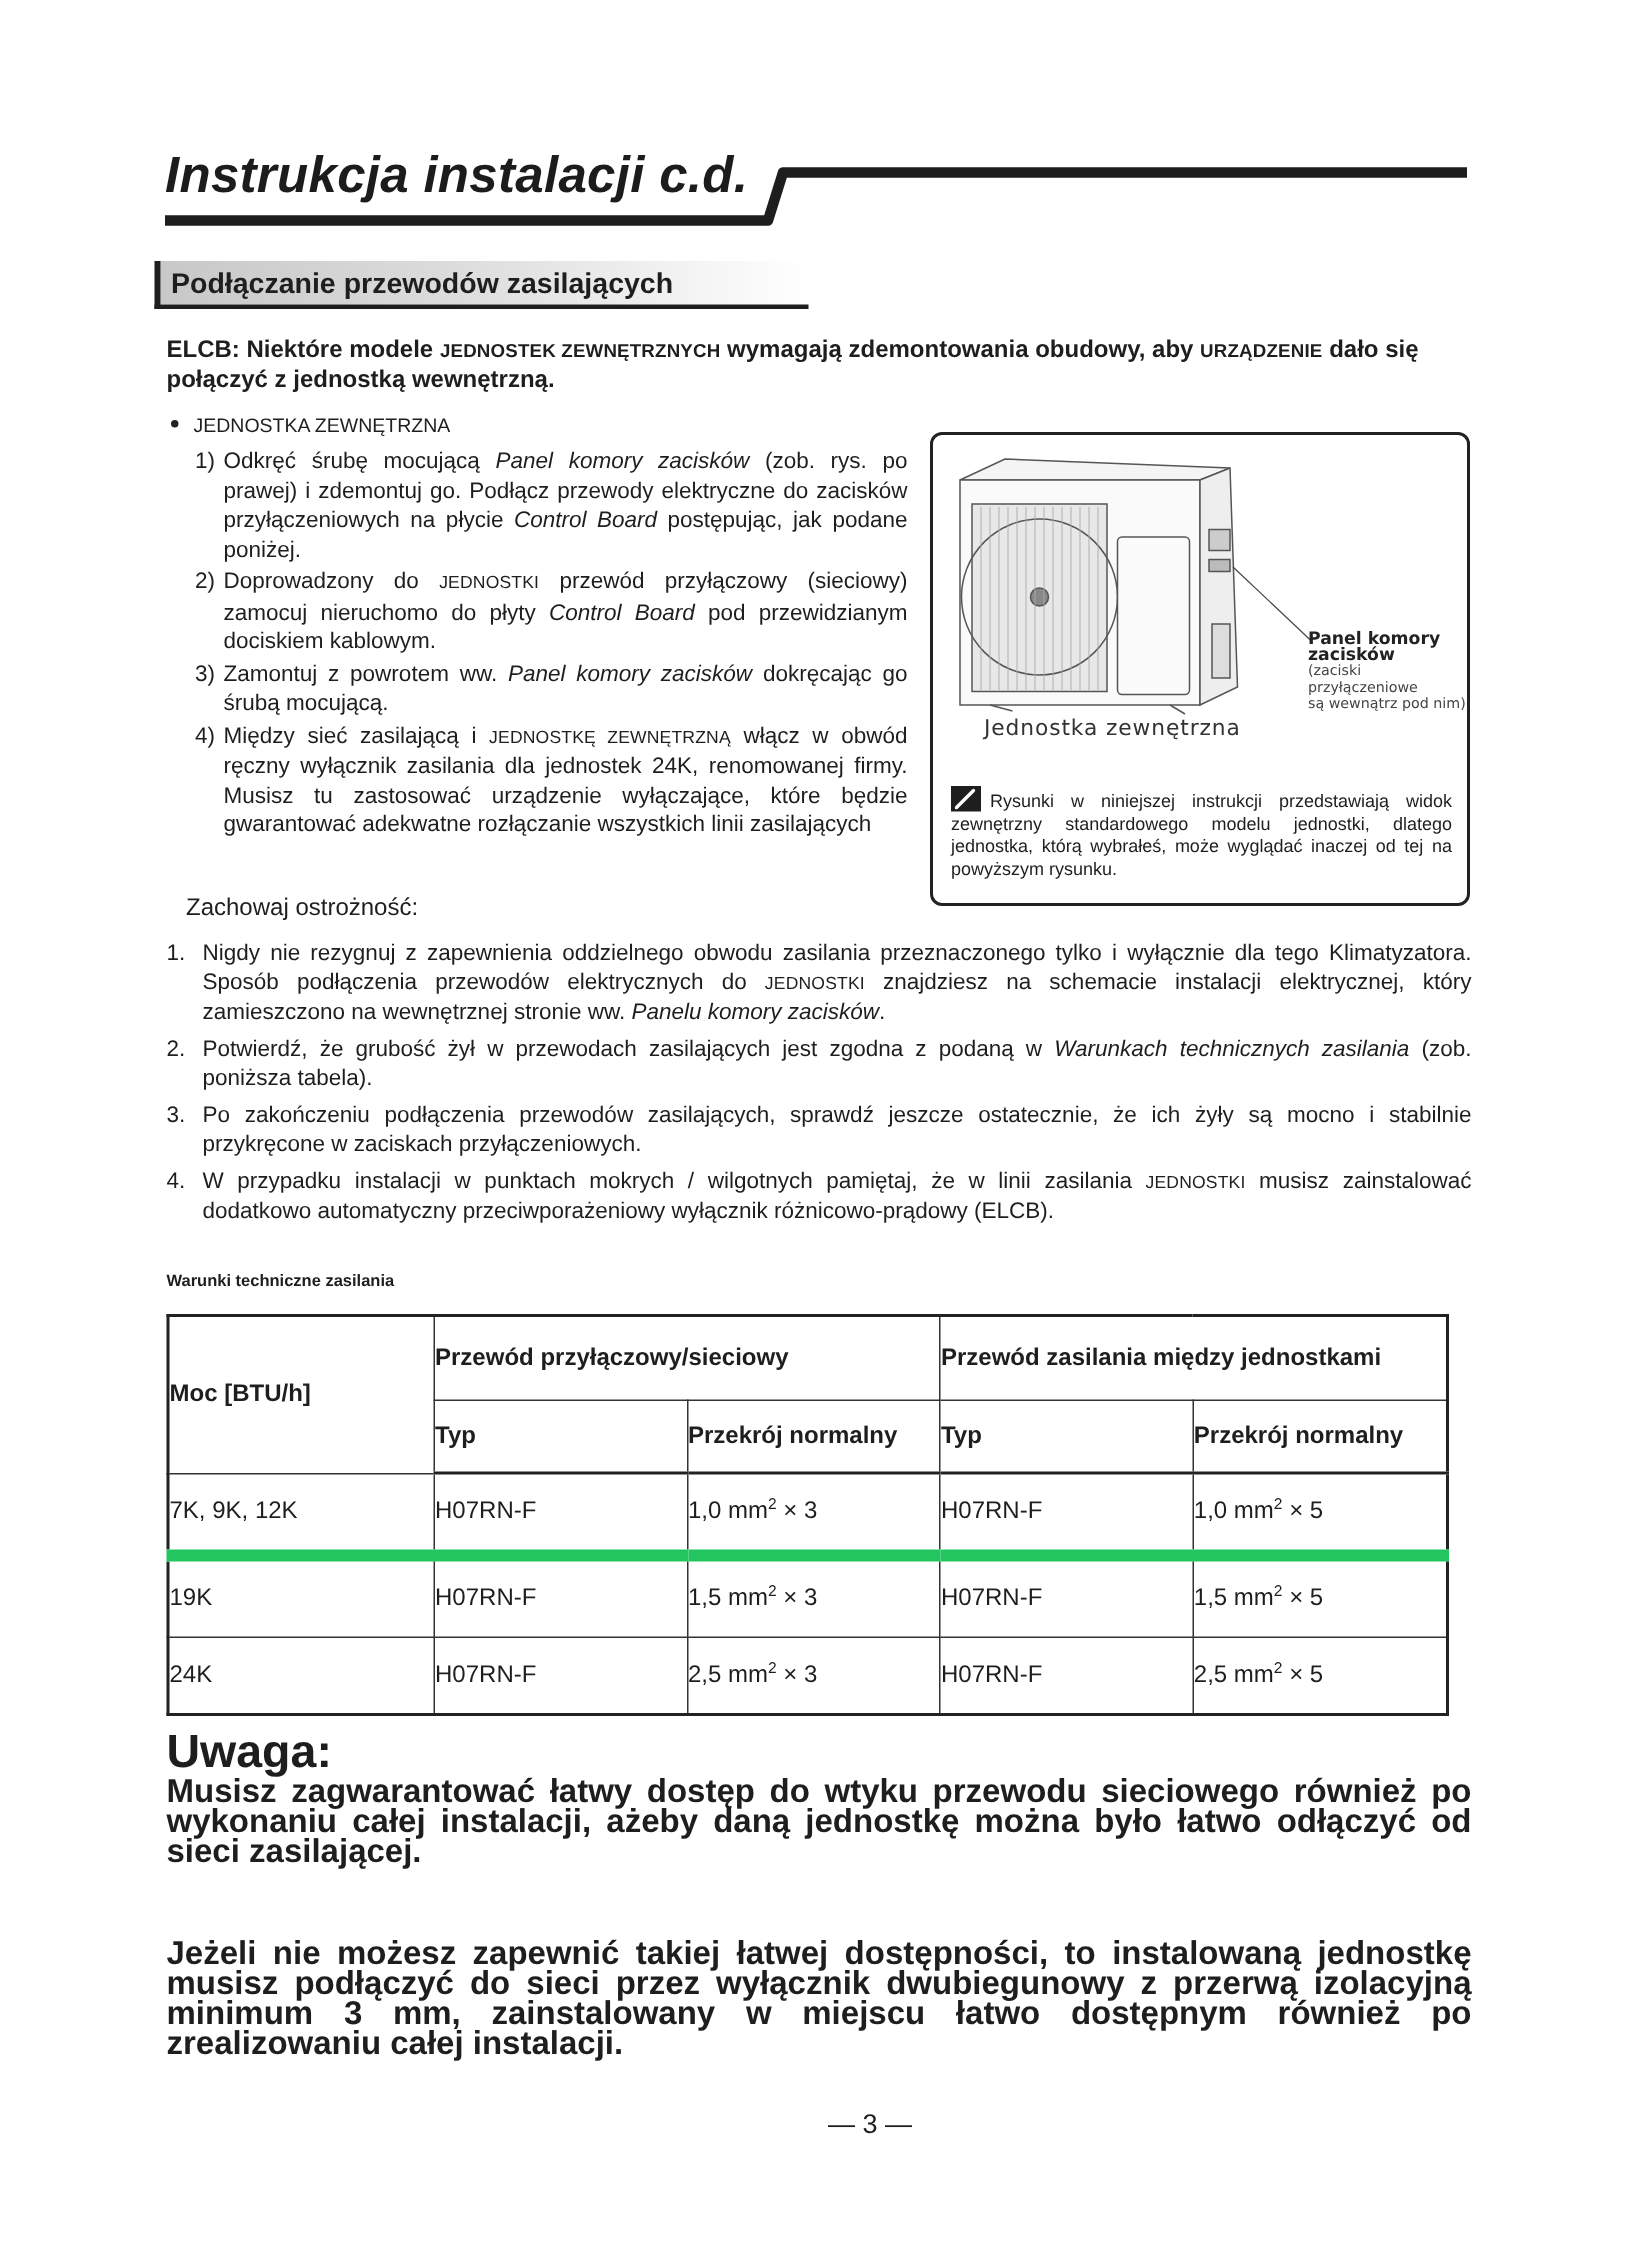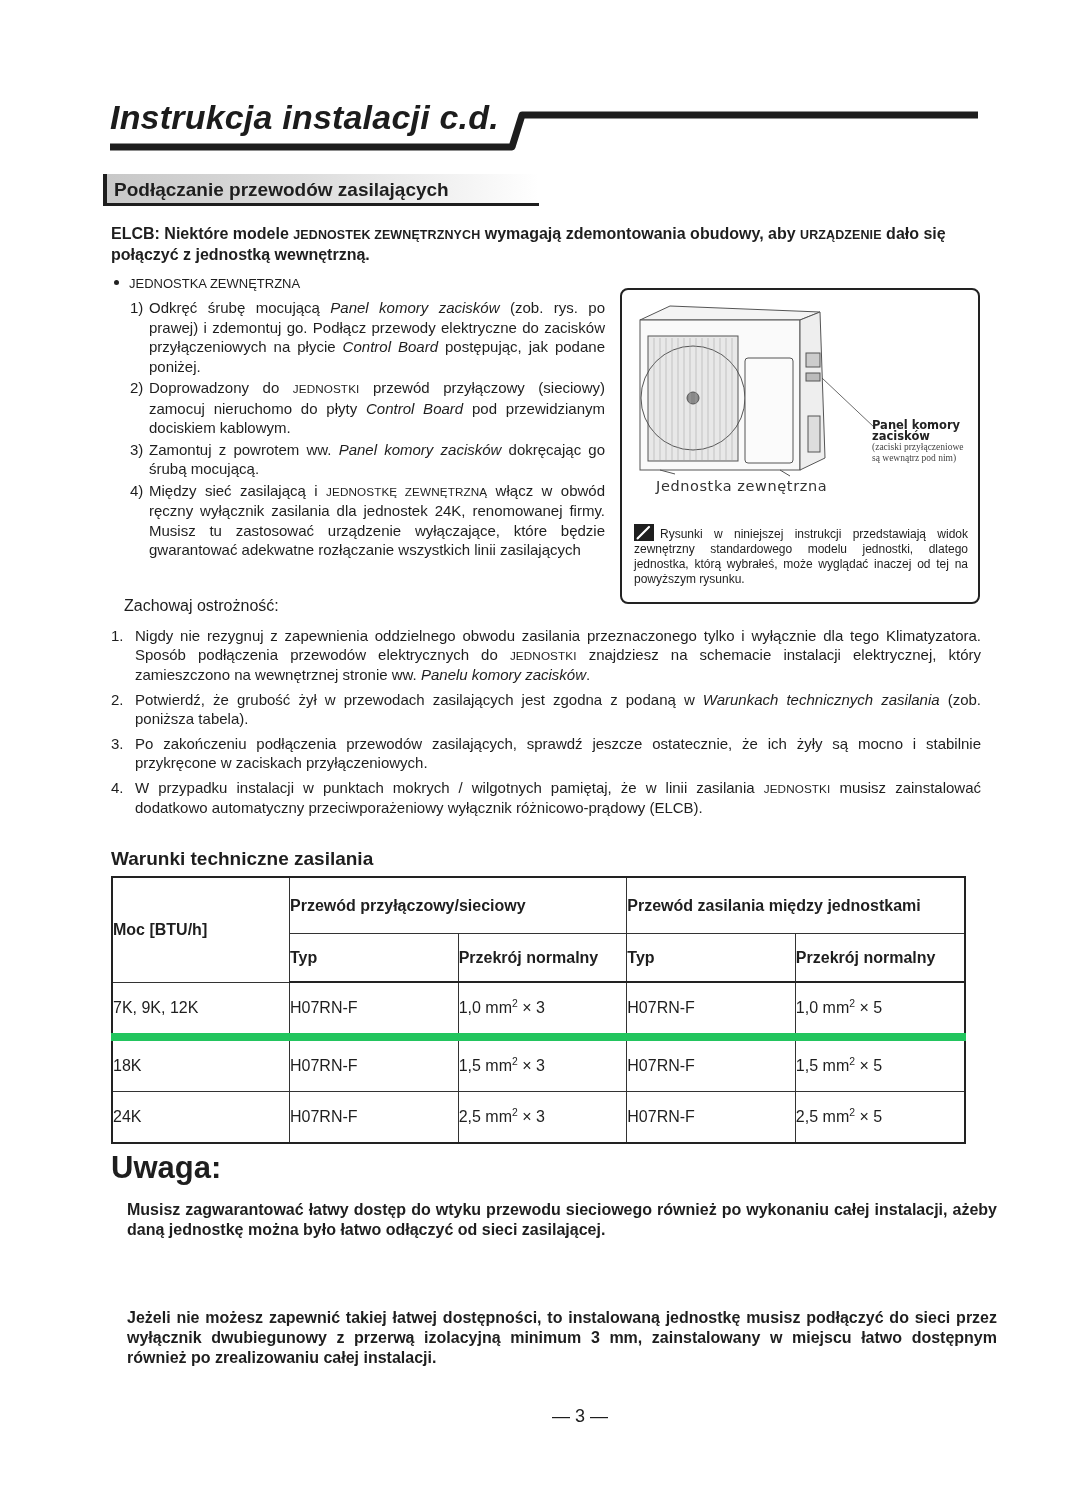--- a/index.html
+++ b/index.html
@@ -30,49 +30,49 @@
   
   #steps { left: 130px; top: 298px; width: 475px; margin: 0; padding: 0; list-style: none; font-size: 15px; line-height: 19.5px; }
   #steps li { position: relative; padding-left: 19px; text-align: justify; margin-bottom: 2px; }
   #steps li .num { position: absolute; left: 0; top: 0; }
 
   
   #figure-box { left: 620px; top: 288px; width: 360px; height: 316px; border: 2px solid #222; border-radius: 8px; box-sizing: border-box; }
   #unit-drawing { left: 8px; top: 8px; width: 250px; height: 180px; }
   #callout-panel { left: 250px; top: 130px; font-size: 11px; line-height: 11px; color: #222; font-family: "DejaVu Sans", sans-serif; }
   #callout-panel .t1 { font-size: 11.5px; font-weight: bold; }
-  #callout-panel .t2 { font-size: 9.5px; color: #444; font-family: Liberation Serif, serif; }
+  #callout-panel .t2 { font-size: 9.5px; color: #444; }
   #fig-caption { left: 34px; top: 188px; font-size: 14.5px; letter-spacing: 0.6px; color: #333; font-family: "DejaVu Sans", sans-serif; }
   #note-text { left: 12px; top: 234px; width: 334px; font-size: 12px; line-height: 15px; text-align: justify; }
   #note-icon { display: inline-block; width: 20px; height: 17px; background: #1e1e1e; vertical-align: -3px; margin-right: 6px; position: relative; }
 
   #caution-label { left: 124px; top: 597px; font-size: 16px; }
 
   
   #caution-list { left: 111px; top: 626px; width: 870px; margin: 0; padding: 0; list-style: none; font-size: 15px; line-height: 19px; }
   #caution-list li { position: relative; padding-left: 24px; text-align: justify; margin-bottom: 6px; }
   #caution-list li .num { position: absolute; left: 0; top: 0; }
 
-  #table-title { left: 111px; top: 848px; font-size: 19px; font-weight: bold; }
+  #table-title { left: 111px; top: 848px; font-size: 11px; font-weight: bold; }
 
   
   #power-table { left: 111px; top: 876px; width: 855px; border-collapse: collapse; font-size: 16px; }
   #power-table td, #power-table th { border: 1px solid #333; text-align: left; padding: 0; }
   #power-table th { font-weight: bold; }
   #power-table tr.h1 th { height: 55px; }
   #power-table tr.h2 th { height: 47px; }
   #power-table tr.r td { height: 50px; }
   #power-table { border: 2px solid #222; }
   #power-table tr.thick td { border-bottom: 8px solid #22c55e; }
   #power-table tr.h2 th { border-bottom: 2px solid #222; }
   sup { font-size: 0.65em; }
 
   
   #uwaga-heading { left: 111px; top: 1150px; font-size: 31px; font-weight: bold; margin: 0; }
-  #uwaga-p1, #uwaga-p2 { left: 111px; width: 870px; font-size: 16px; font-weight: bold; line-height: 20px; text-align: justify; margin: 16px; }
+  #uwaga-p1, #uwaga-p2 { left: 111px; width: 870px; font-size: 22px; font-weight: bold; line-height: 20px; text-align: justify; margin: 0; }
   #uwaga-p1 { top: 1184px; }
   #uwaga-p2 { top: 1292px; }
 
   #page-number { left: 0; width: 1160px; top: 1406px; text-align: center; font-size: 18px; }
 </style>
 </head>
 <body>
 
 <svg id="header-rule" class="abs" viewBox="0 0 1083 200">
   <path d="M110 147 L512 147 L522 115 L978 115" fill="none" stroke="#1e1e1e" stroke-width="7" stroke-linejoin="round"></path>
@@ -188,21 +188,21 @@
     <th>Przekrój normalny</th>
   </tr>
   <tr class="r thick">
     <td>7K, 9K, 12K</td>
     <td>H07RN-F</td>
     <td><span>1,0 mm</span><sup>2</sup><span> × 3</span></td>
     <td>H07RN-F</td>
     <td><span>1,0 mm</span><sup>2</sup><span> × 5</span></td>
   </tr>
   <tr class="r">
-    <td>18K</td>
+    <td>19K</td>
     <td>H07RN-F</td>
     <td><span>1,5 mm</span><sup>2</sup><span> × 3</span></td>
     <td>H07RN-F</td>
     <td><span>1,5 mm</span><sup>2</sup><span> × 5</span></td>
   </tr>
   <tr class="r">
     <td>24K</td>
     <td>H07RN-F</td>
     <td><span>2,5 mm</span><sup>2</sup><span> × 3</span></td>
     <td>H07RN-F</td>

